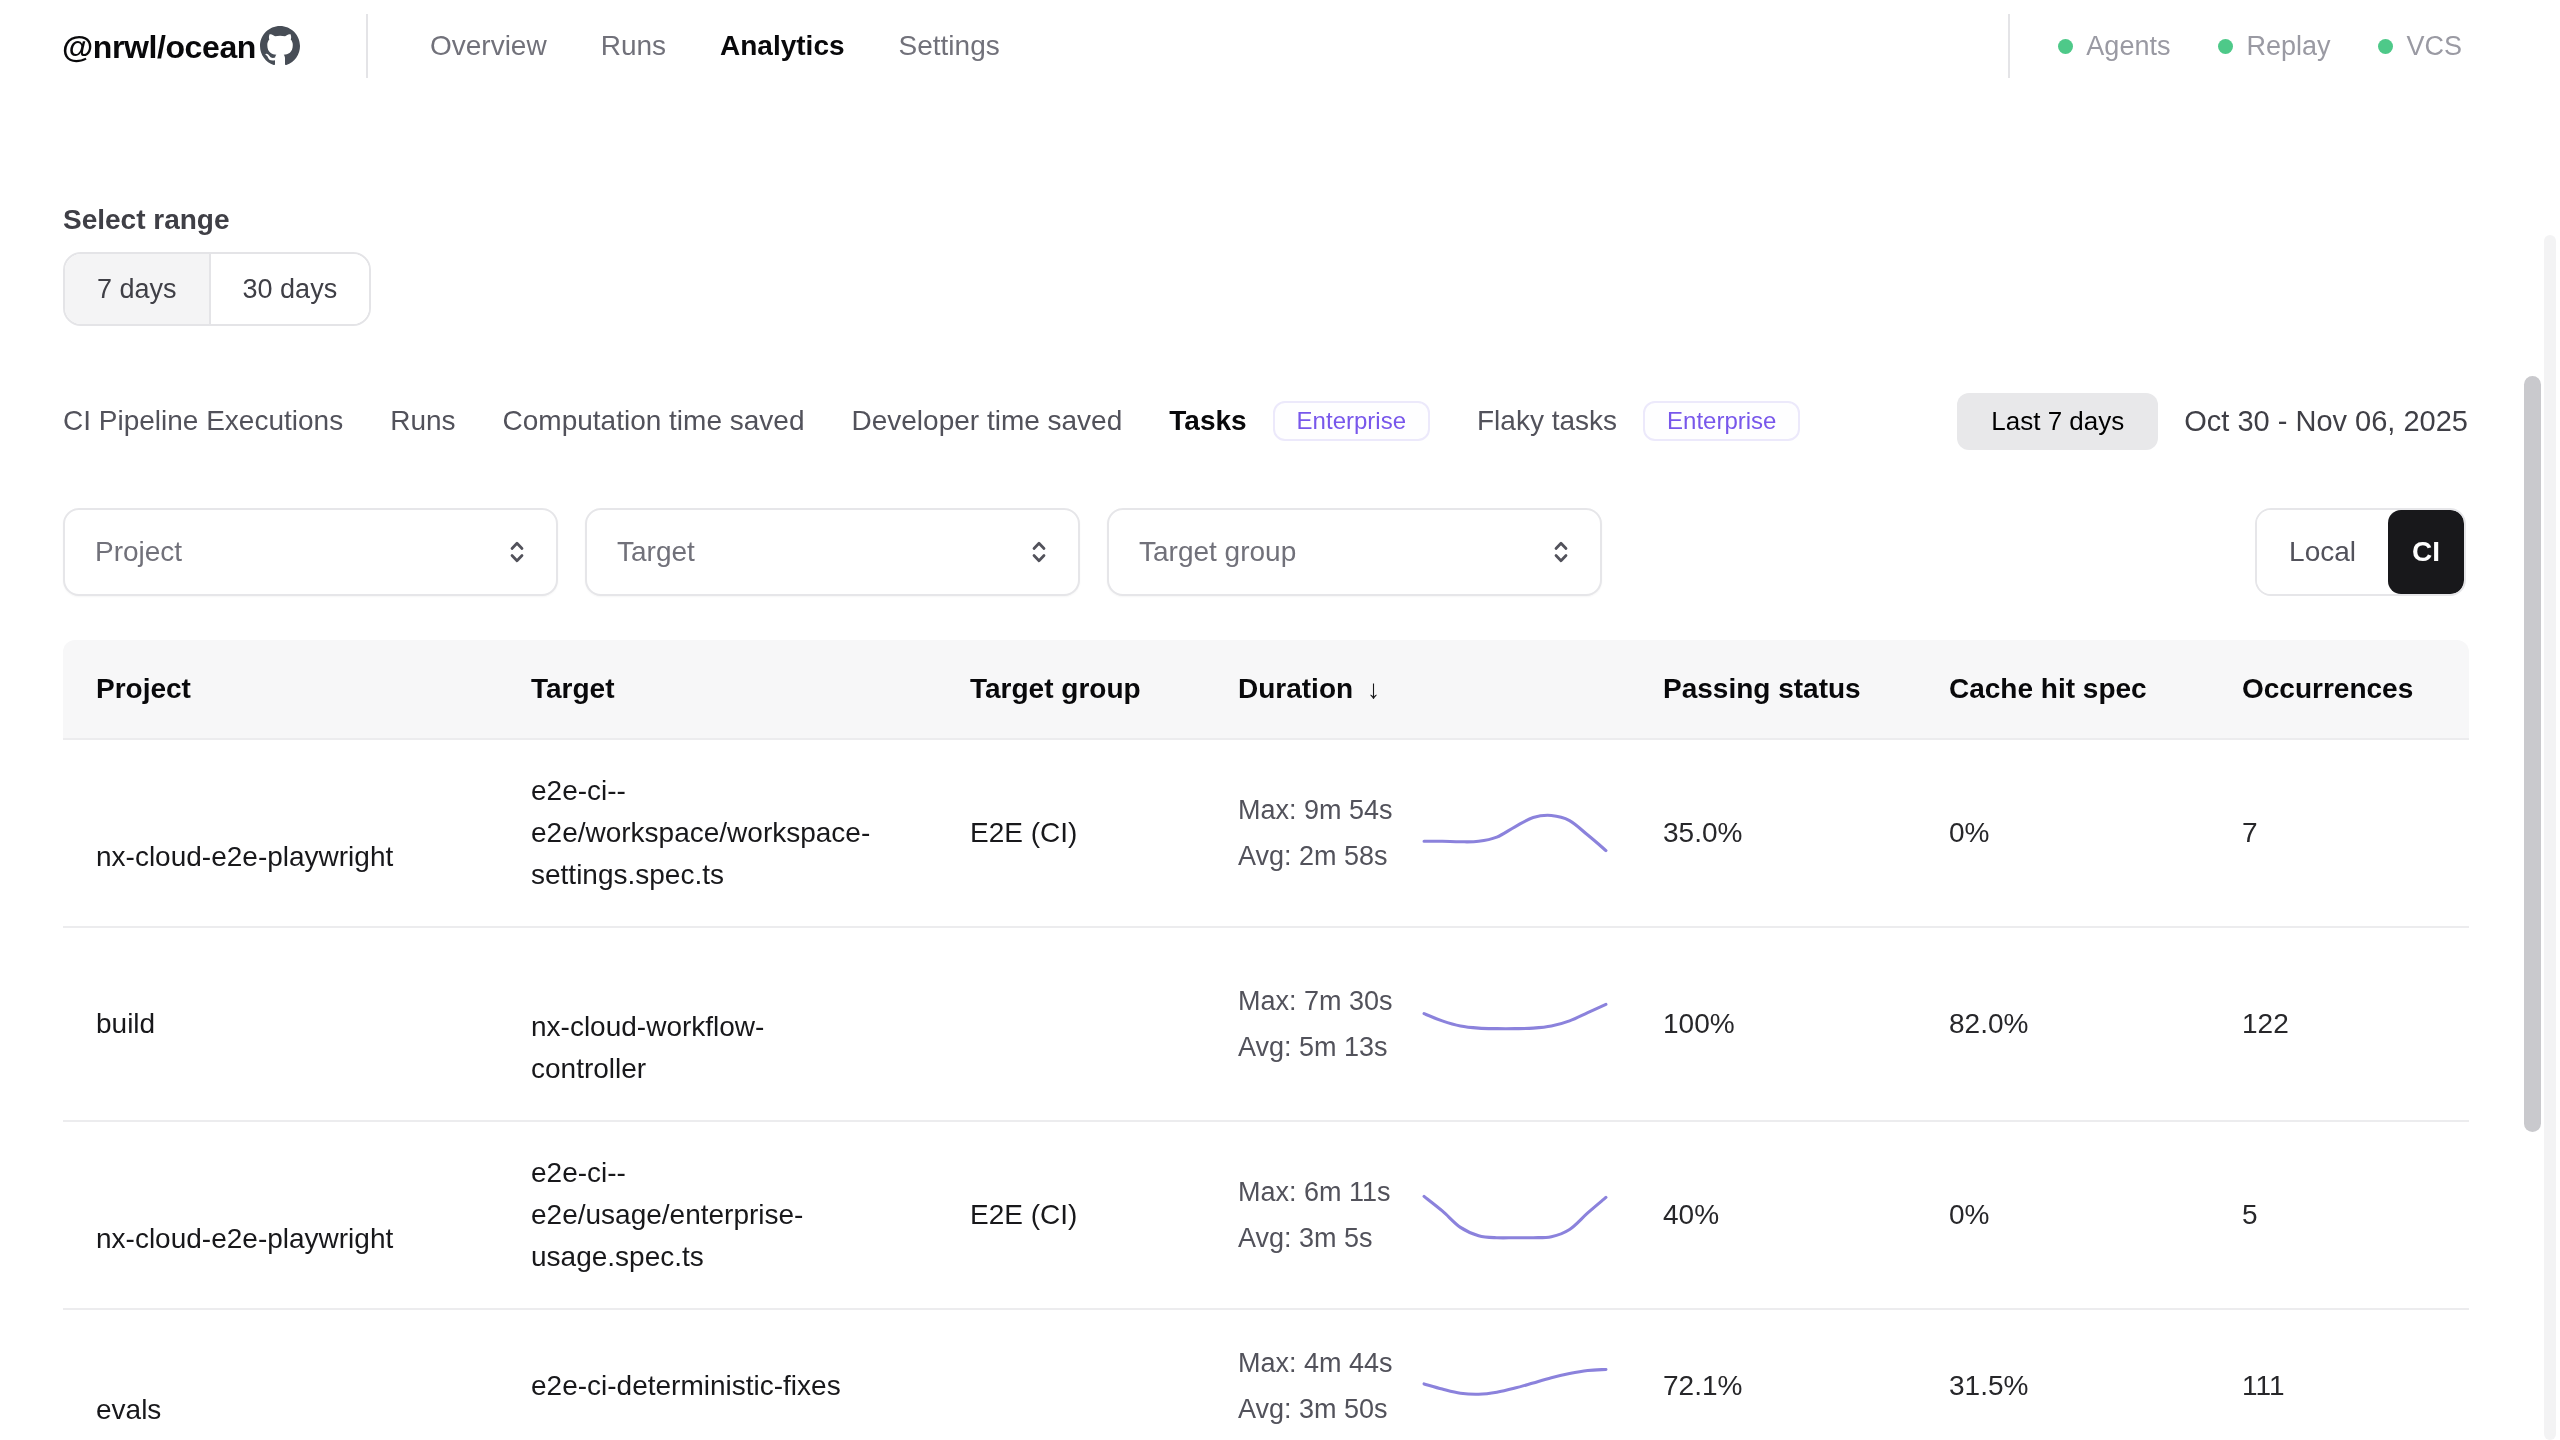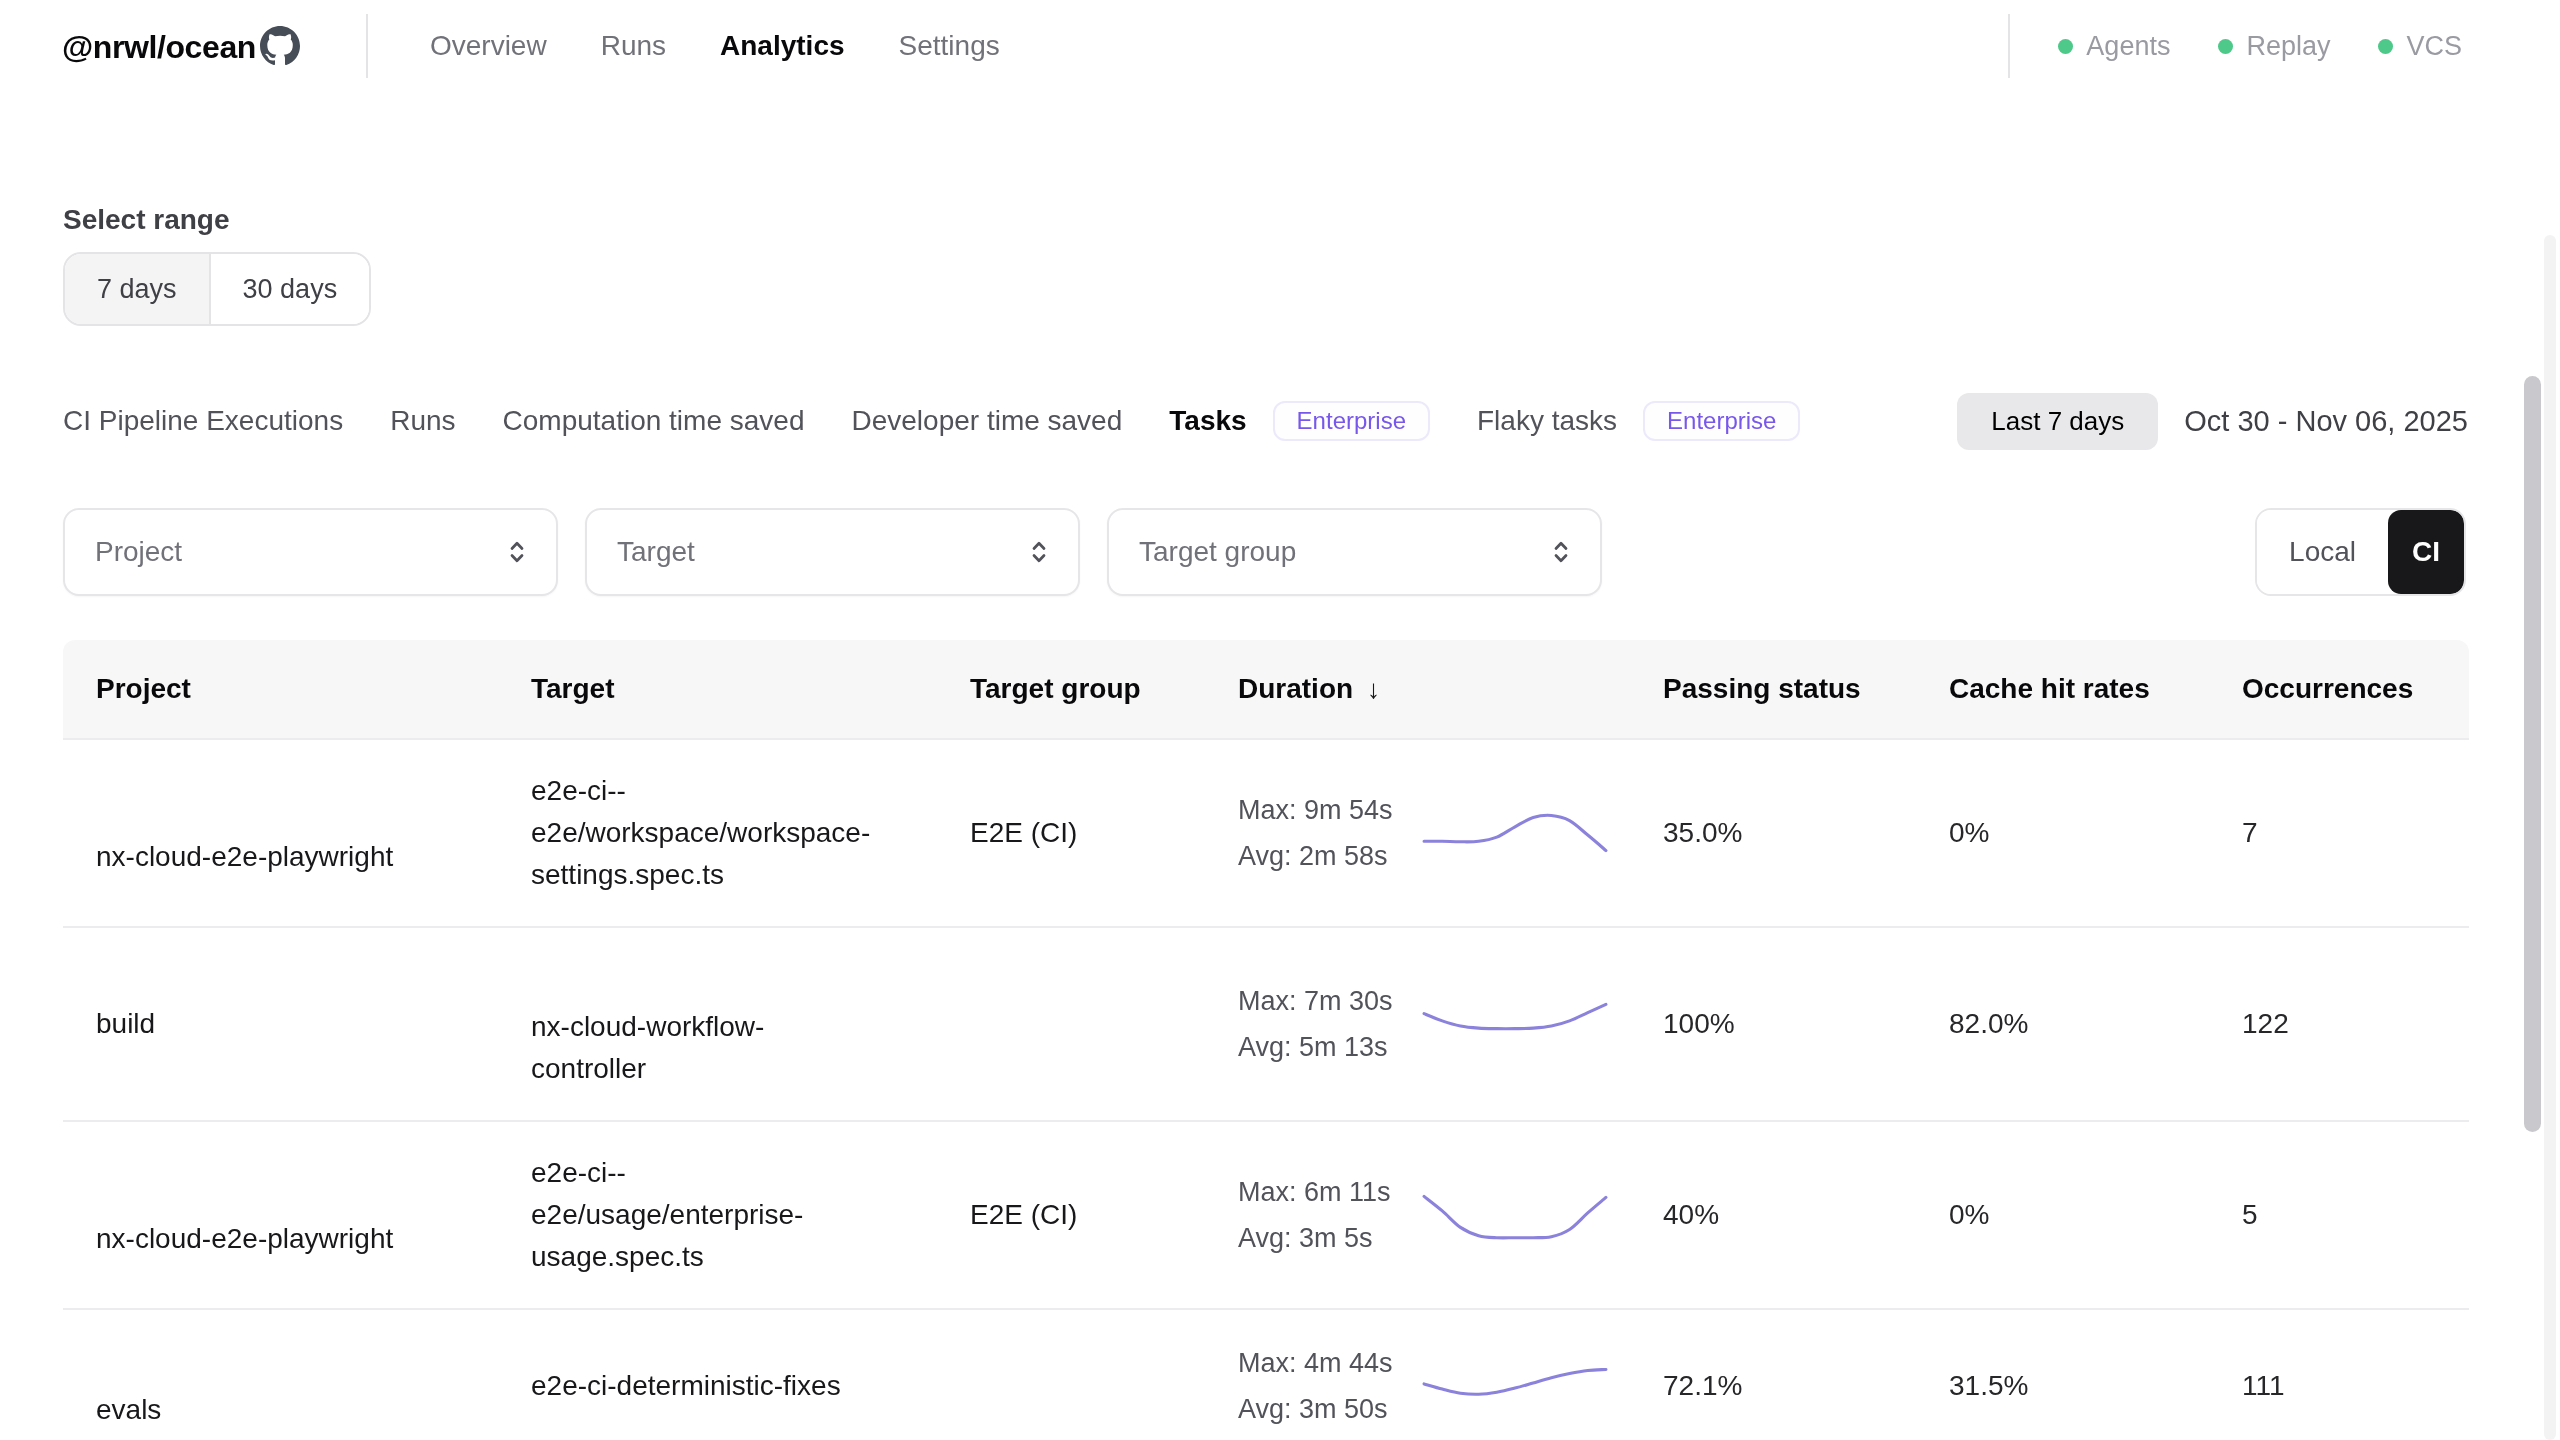--- a/index.html
+++ b/index.html
@@ -179,21 +179,21 @@
 
   <div class="tasks-table">
     <div class="thead">
       <div class="th">Project</div>
       <div class="th">Target</div>
       <div class="th">Target group</div>
       <div class="th">
         <span>Duration</span><span class="sort-arrow">↓</span>
       </div>
       <div class="th">Passing status</div>
-      <div class="th">Cache hit rates</div>
+      <div class="th">Cache hit spec</div>
       <div class="th">Occurrences</div>
     </div>
     <div id="table-body">
         <div class="trow">
     <div class="td td-project">
             <span class="cell-text">nx-cloud-e2e-playwright</span>
           </div>
     <div class="td td-target">
             <span class="cell-text">e2e-ci--e2e/workspace/workspace-settings.spec.ts</span>
           </div>

